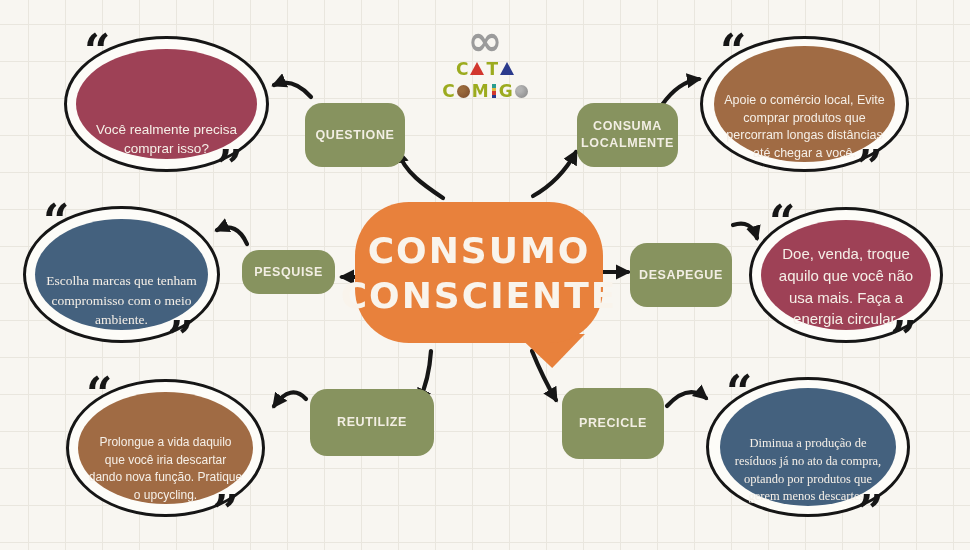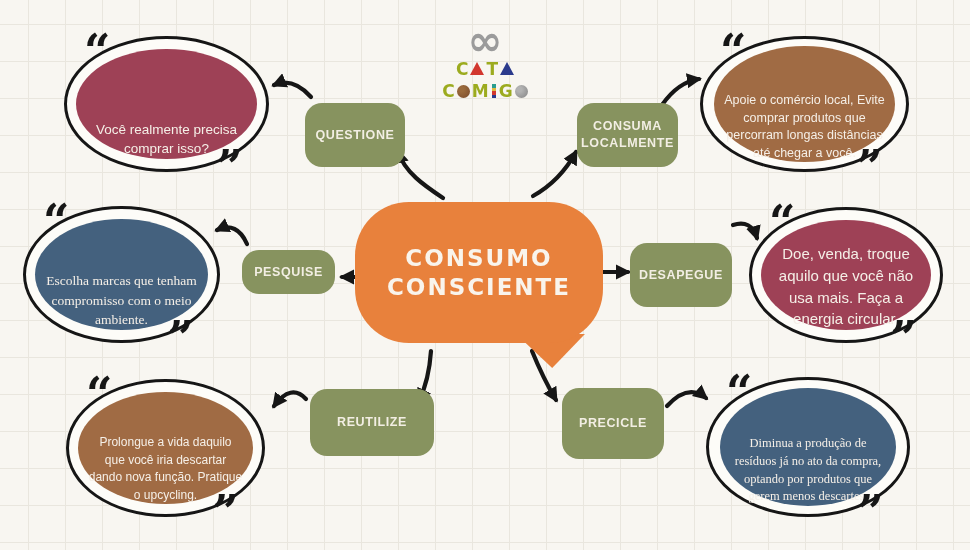--- a/index.html
+++ b/index.html
@@ -33,21 +33,21 @@
         display:flex;flex-direction:column;}
   .seg-i span{flex:1;display:block;}
 
   
   .center-tail{position:absolute;left:506px;top:334px;width:84px;height:34px;
         background:#e8813c;clip-path:polygon(12% 0,94% 0,55% 100%);z-index:1;}
   .center-bubble{position:absolute;left:355px;top:202px;width:248px;height:141px;
         background:#e8813c;border-radius:54px;z-index:2;
         display:flex;flex-direction:column;align-items:center;justify-content:center;}
   .center-title{font-family:"DejaVu Sans", sans-serif;color:#f9f4ec;font-weight:bold;
-        font-size:23px;letter-spacing:2px;line-height:1.25;text-align:center;white-space:nowrap;}
+        font-size:36px;letter-spacing:2px;line-height:1.25;text-align:center;white-space:nowrap;}
 
   
   .node{position:absolute;background:#87935f;border-radius:17px;z-index:2;
         display:flex;align-items:center;justify-content:center;text-align:center;
         color:#f2eee3;font-weight:bold;font-size:12.5px;letter-spacing:0.6px;
         line-height:1.35;padding:4px 8px;box-sizing:border-box;}
 
   
   .bubble{position:absolute;z-index:2;}
   .bubble-outline{position:absolute;inset:0;border:3px solid #161616;border-radius:50%;

